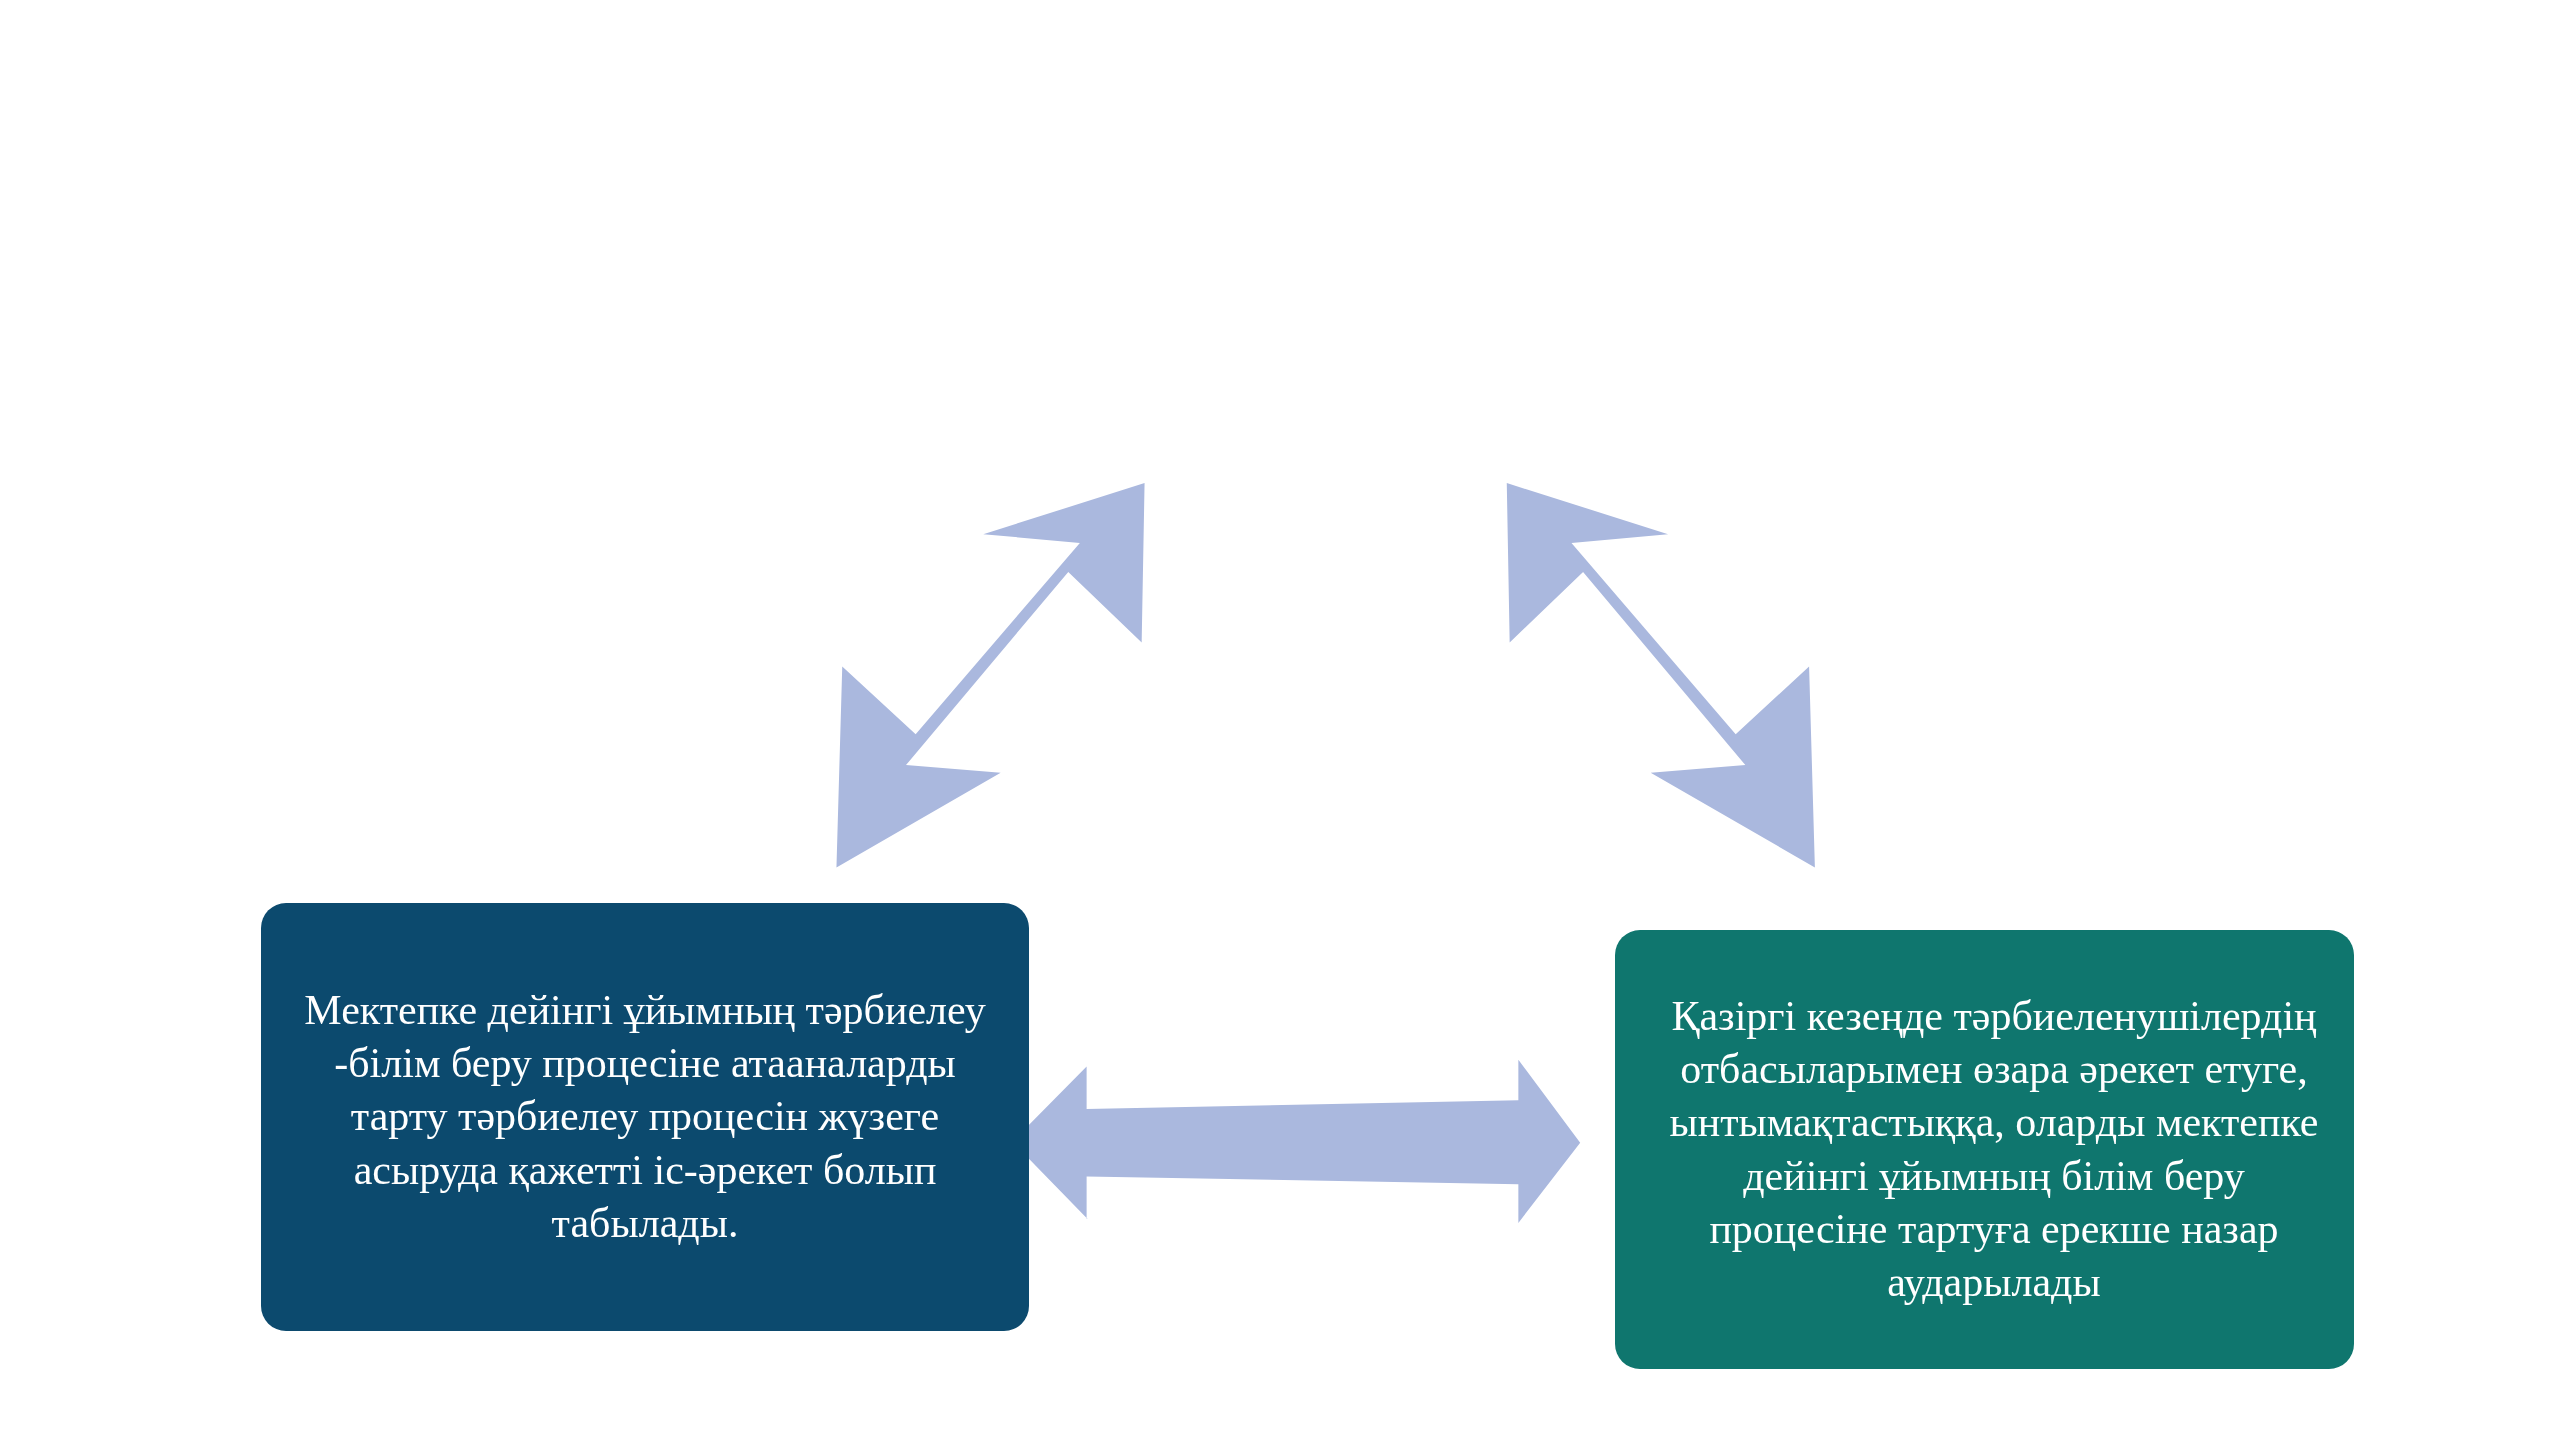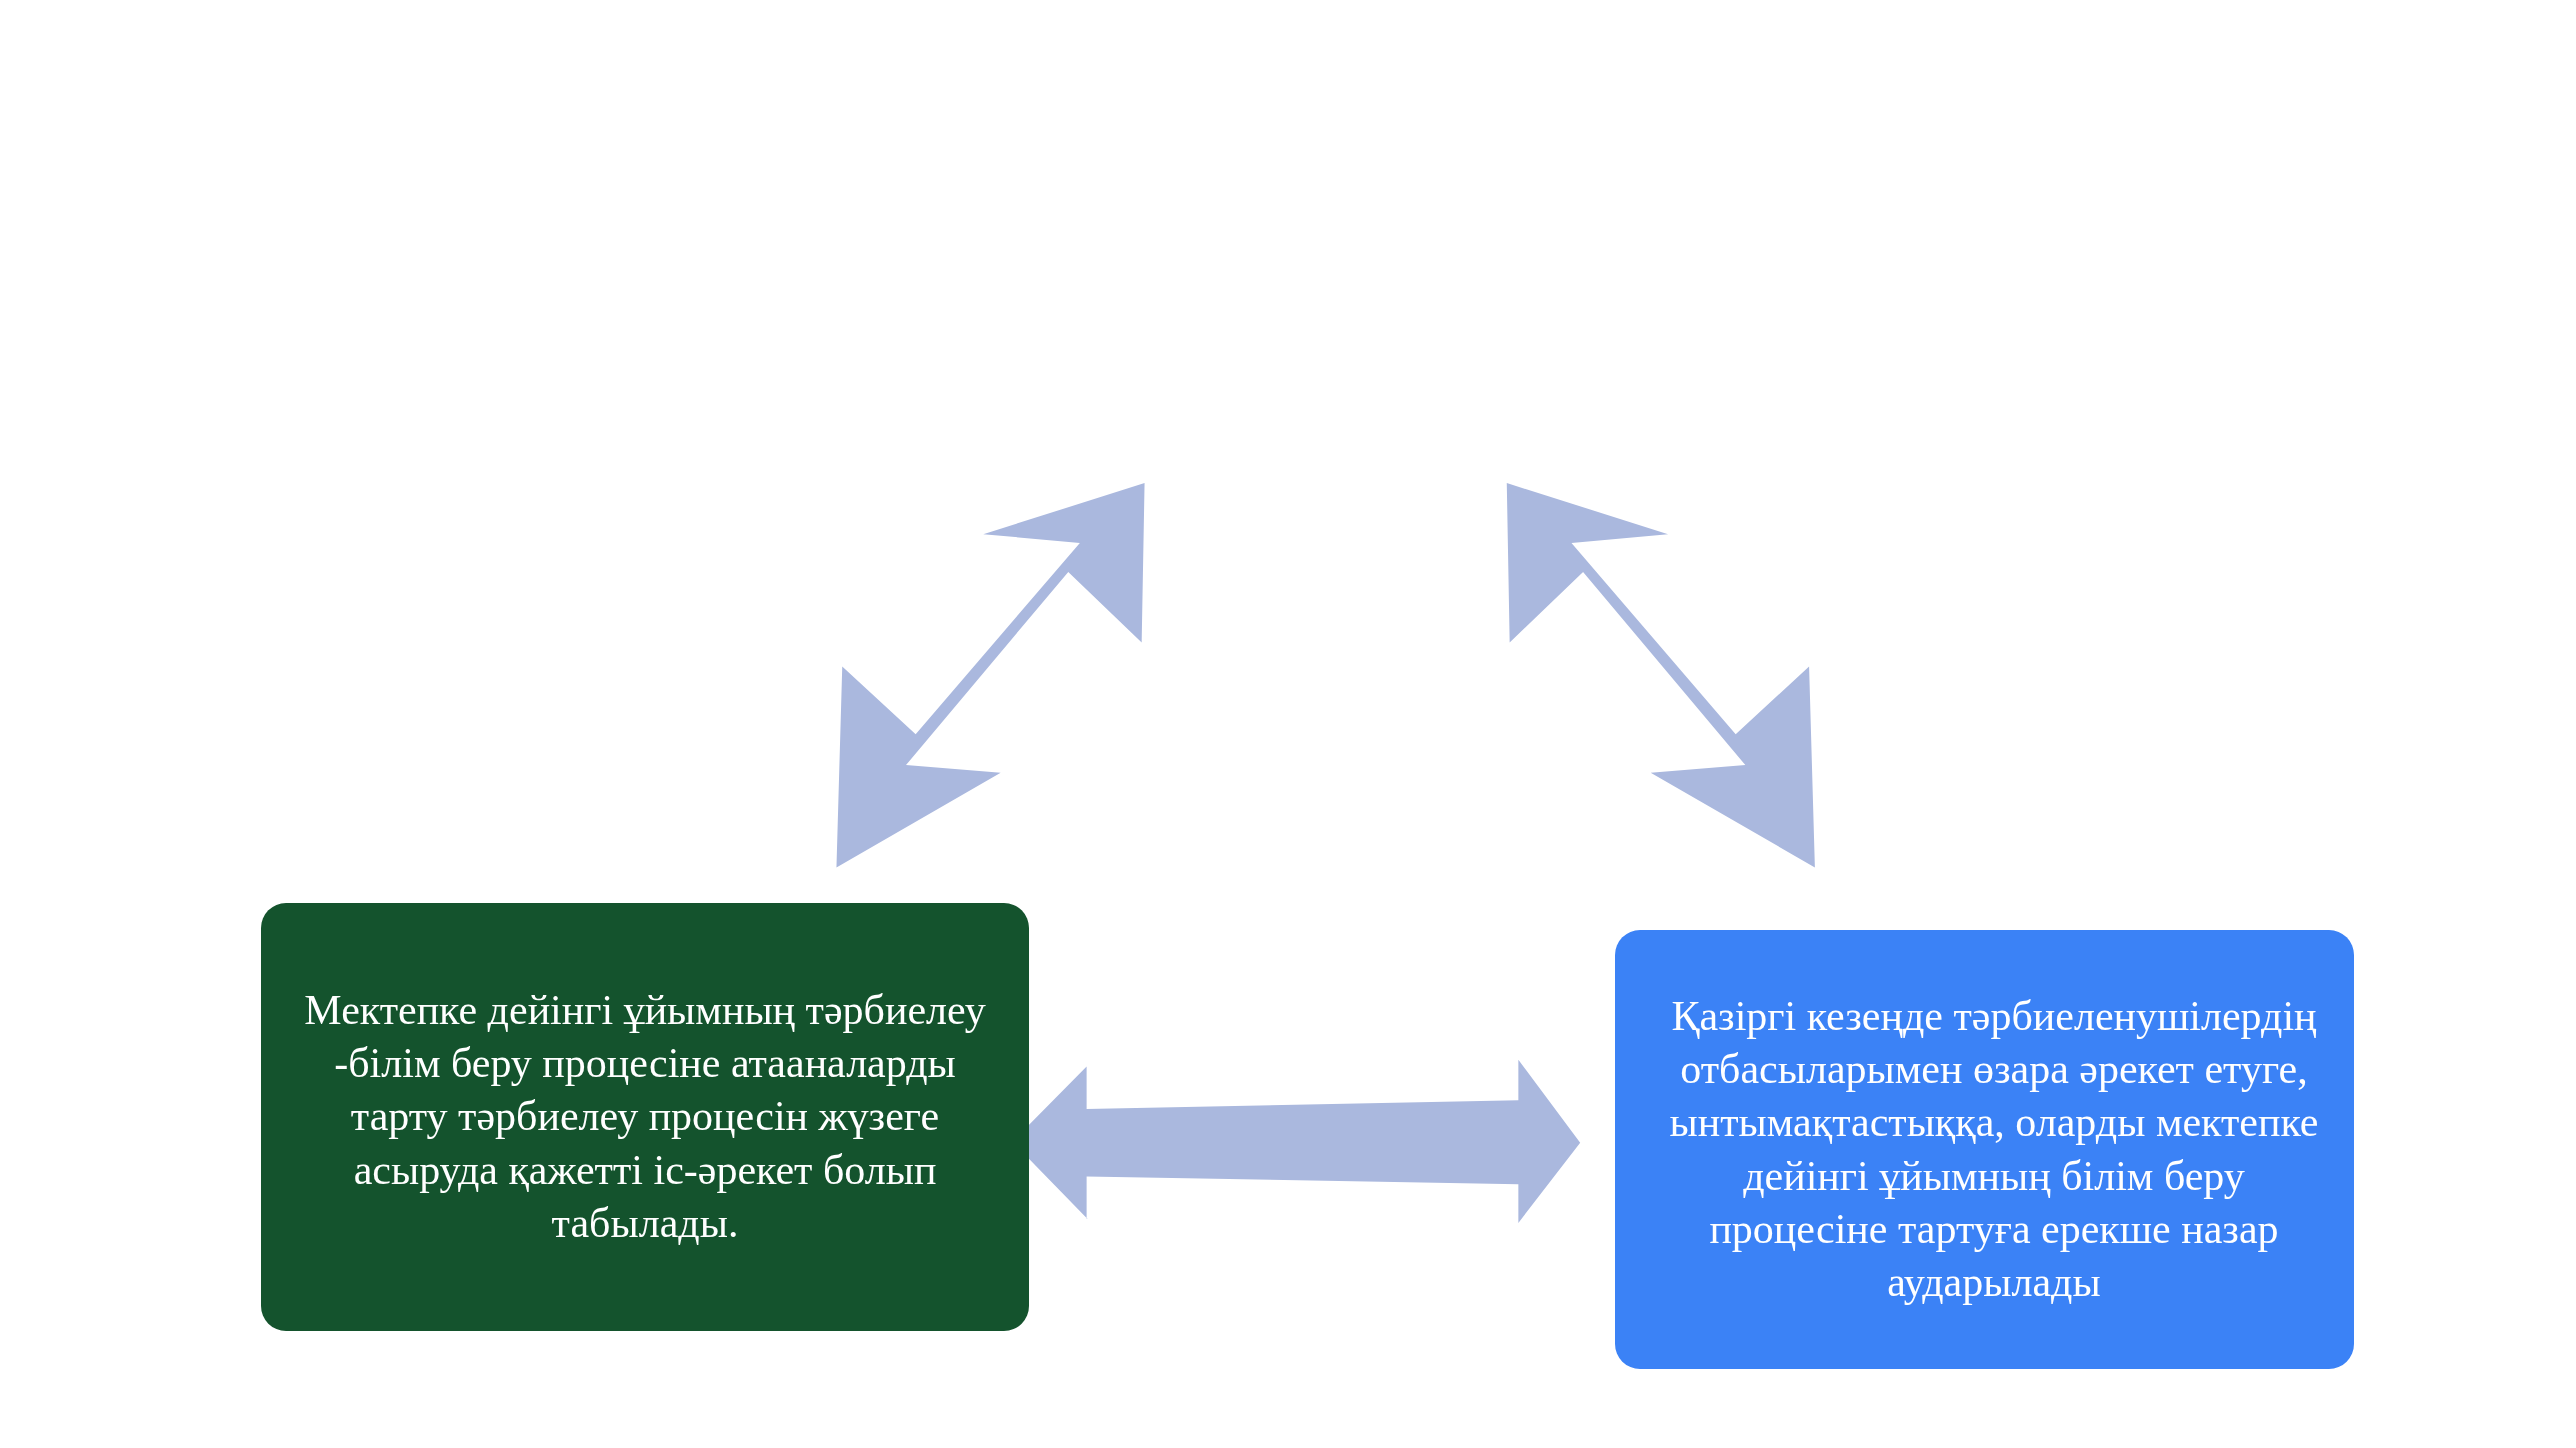--- a/index.html
+++ b/index.html
@@ -97,22 +97,22 @@
   <svg id="arrow-layer" viewBox="0 0 2667 1500" width="2576" height="1449" xmlns="http://www.w3.org/2000/svg">
 
     <polygon fill="#AAB8DE" points="1185,500 1182,665 1106,592 938,792 1036,800 866,898 872,690 948,760 1118,562 1018,553"></polygon>
 
     <polygon fill="#AAB8DE" points="1560,500 1563,665 1639,592 1807,792 1709,800 1879,898 1873,690 1797,760 1627,562 1727,553"></polygon>
 
     <polygon fill="#AAB8DE" points="1125,1104 1125,1148 1572,1139 1572,1097 1636,1183 1572,1266 1572,1226 1125,1218 1125,1262 1126,1262 1048,1182"></polygon>
   </svg>
 
 
-  <div class="node-box" id="node-bottom-left" style="background-color: #14532d; color: rgb(255, 255, 255);">
+  <div class="node-box" id="node-bottom-left" style="background-color: #0c4a6e; color: rgb(255, 255, 255);">
     <span class="node-text">Мектепке дейінгі ұйымның тәрбиелеу -білім беру процесіне атааналарды тарту тәрбиелеу процесін жүзеге асыруда қажетті іс-әрекет болып табылады.</span>
   </div>
 
-  <div class="node-box" id="node-bottom-right" style="background-color: #3b82f6; color: rgb(255, 255, 255); padding-left: 44px;">
+  <div class="node-box" id="node-bottom-right" style="background-color: #0f766e; color: rgb(255, 255, 255); padding-left: 44px;">
     <span class="node-text">Қазіргі кезеңде тәрбиеленушілердің отбасыларымен өзара әрекет етуге, ынтымақтастыққа, оларды мектепке дейінгі ұйымның білім беру процесіне тартуға ерекше назар аударылады</span>
   </div>
 
 </div>
 
 
 </body></html>

